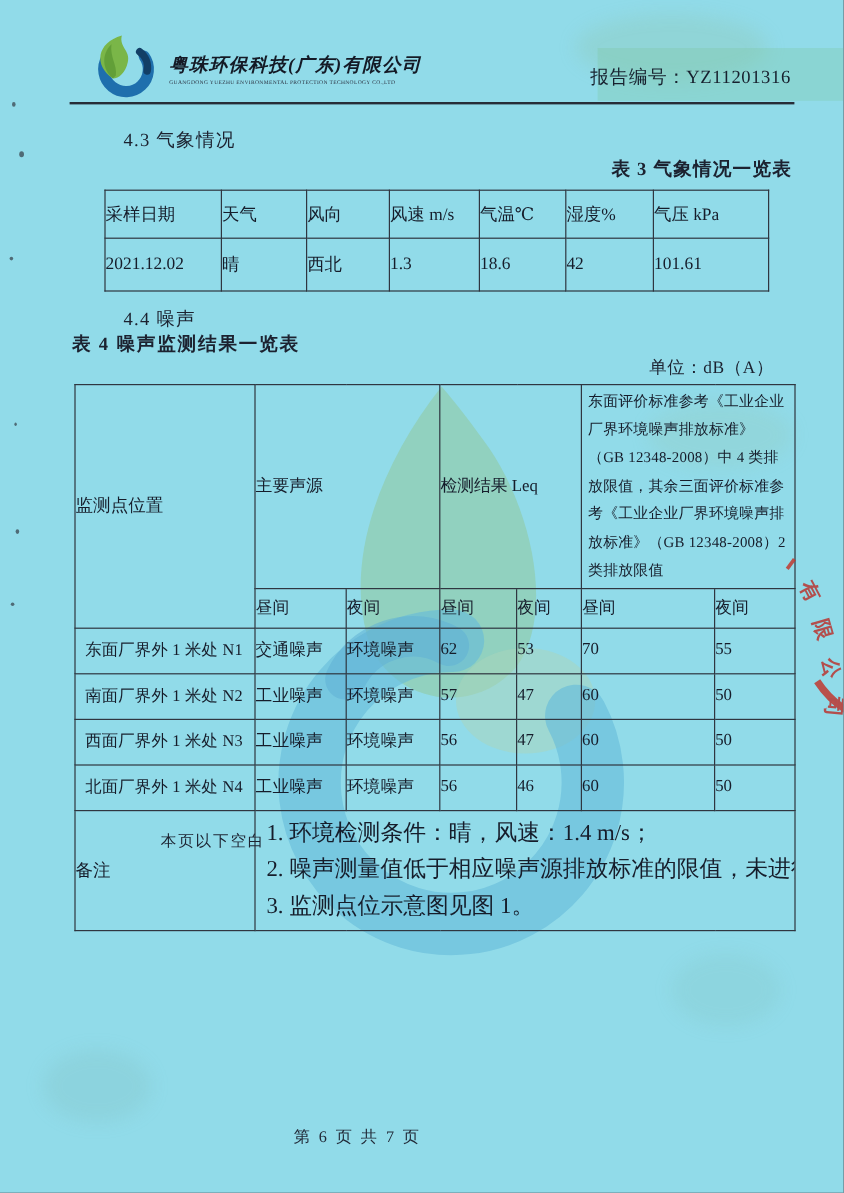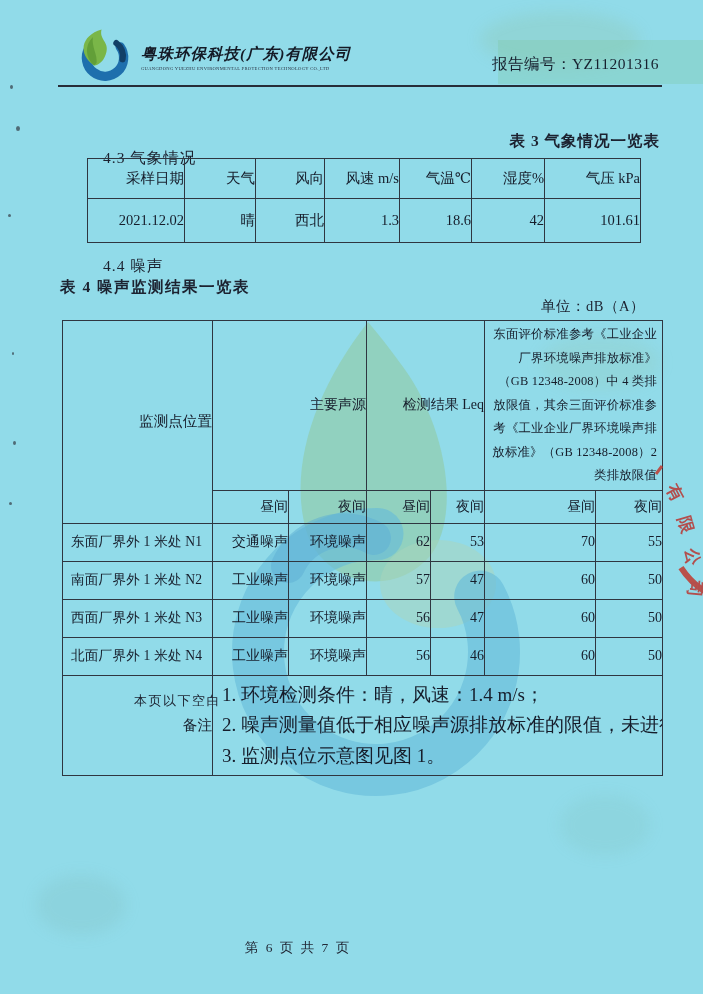--- a/index.html
+++ b/index.html
@@ -23,31 +23,31 @@
     position:absolute;left:498px;top:40px;width:205px;height:44px;
     background:rgba(123,196,156,0.28);
   }
   .report-no{
     position:absolute;right:44px;top:54px;font-size:15.5px;color:#17202e;
     letter-spacing:.5px;white-space:nowrap;
   }
   .header-rule{position:absolute;left:58px;top:85px;width:604px;height:2px;background:#272d38;}
 
   
-  .h-43{position:absolute;left:103px;top:107px;font-size:15.5px;letter-spacing:1px;margin-top:41px;}
+  .h-43{position:absolute;left:103px;top:107px;font-size:15.5px;letter-spacing:1px;}
   .t3-title{position:absolute;left:60px;top:131px;width:600px;text-align:right;
     font-size:15.5px;font-weight:bold;letter-spacing:1px;}
   .h-44{position:absolute;left:103px;top:256px;font-size:15.5px;letter-spacing:1px;}
   .t4-title{position:absolute;left:60px;top:277px;width:600px;
     font-size:15.5px;font-weight:bold;letter-spacing:1.5px;}
   .unit-note{position:absolute;right:58px;top:297px;font-size:14.5px;letter-spacing:.5px;}
 
   
   table{border-collapse:collapse;table-layout:fixed;}
-  td,th{border:1.5px solid #2f3640;text-align:right;vertical-align:middle;
+  td,th{border:1.5px solid #2f3640;text-align:left;vertical-align:middle;
     font-weight:normal;padding:0;color:#161d2b;overflow:hidden;}
   .tbl3{position:absolute;left:87px;top:158px;width:553px;height:84px;font-size:14.5px;}
   .tbl3 .hrow{height:40px;}
   .tbl3 .drow{height:44px;}
   .tbl4{position:absolute;left:62px;top:320px;width:600px;height:360px;font-size:14px;}
   .tbl4 .std-cell{font-size:12.4px;line-height:1.9;padding:2px 5px;letter-spacing:.2px;}
   .tbl4 .loc-cell{text-align:left;padding-left:8px;font-size:13.6px;letter-spacing:.2px;}
   .tbl4 .rem-cell{text-align:left;padding:4px 6px 4px 9px;font-size:19px;line-height:1.6;}
   .tbl4 .rem-line{white-space:nowrap;}
 

